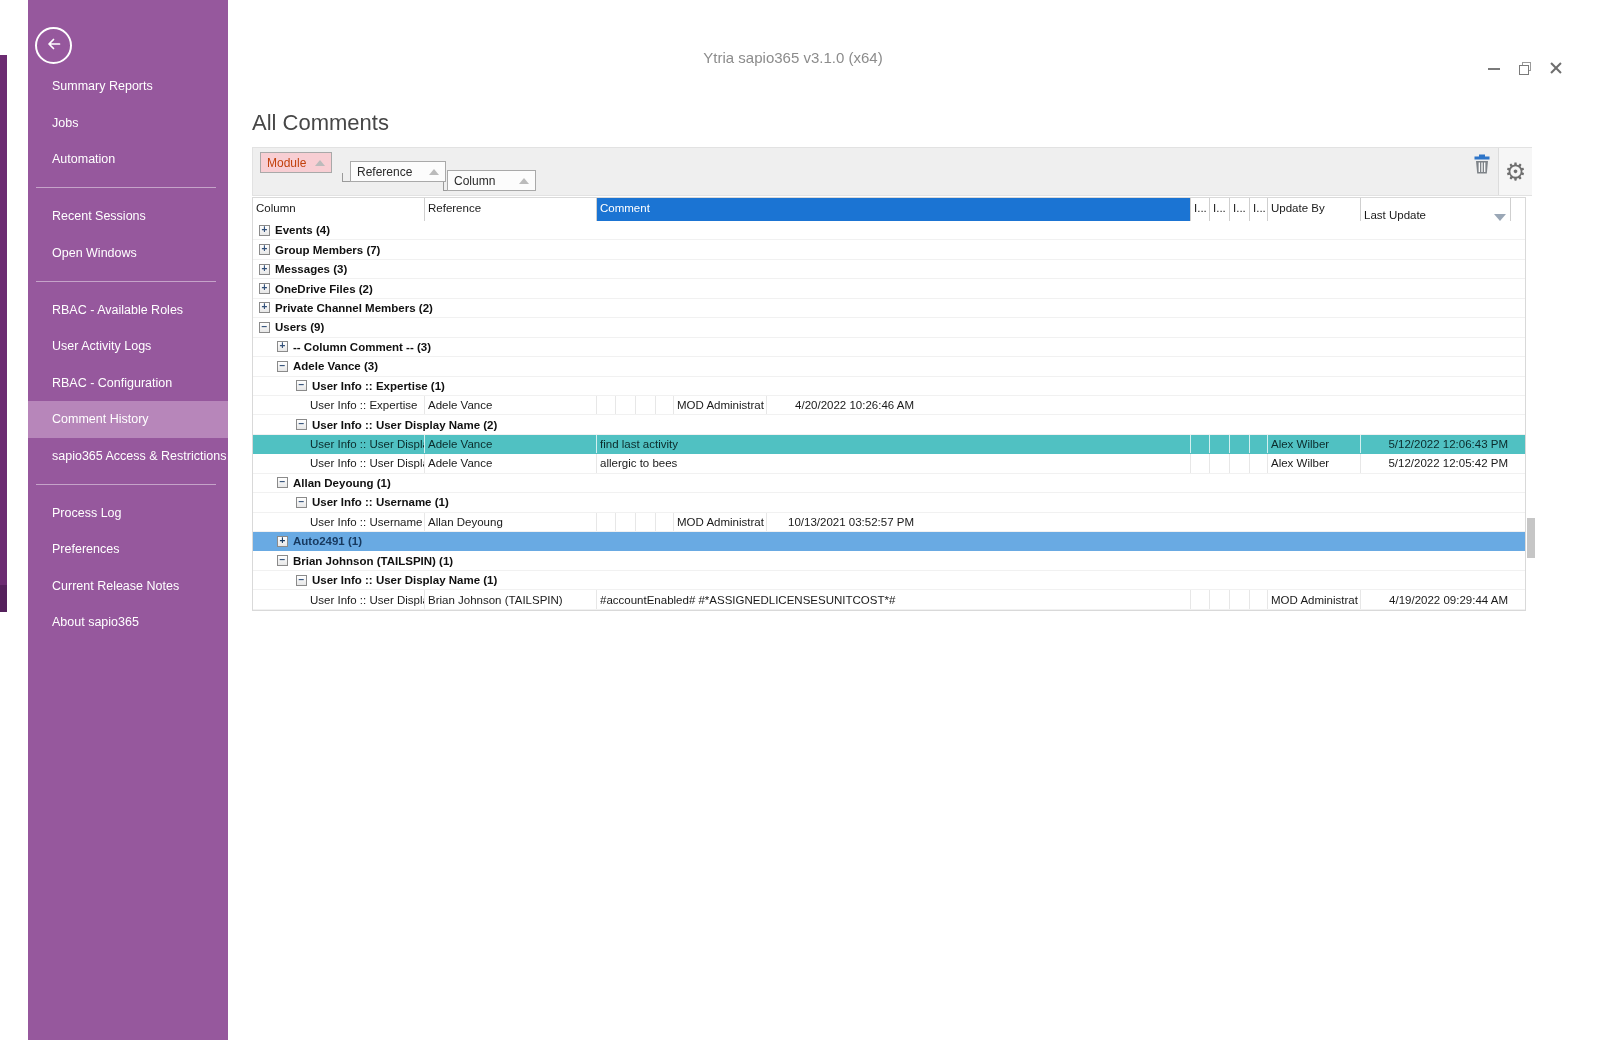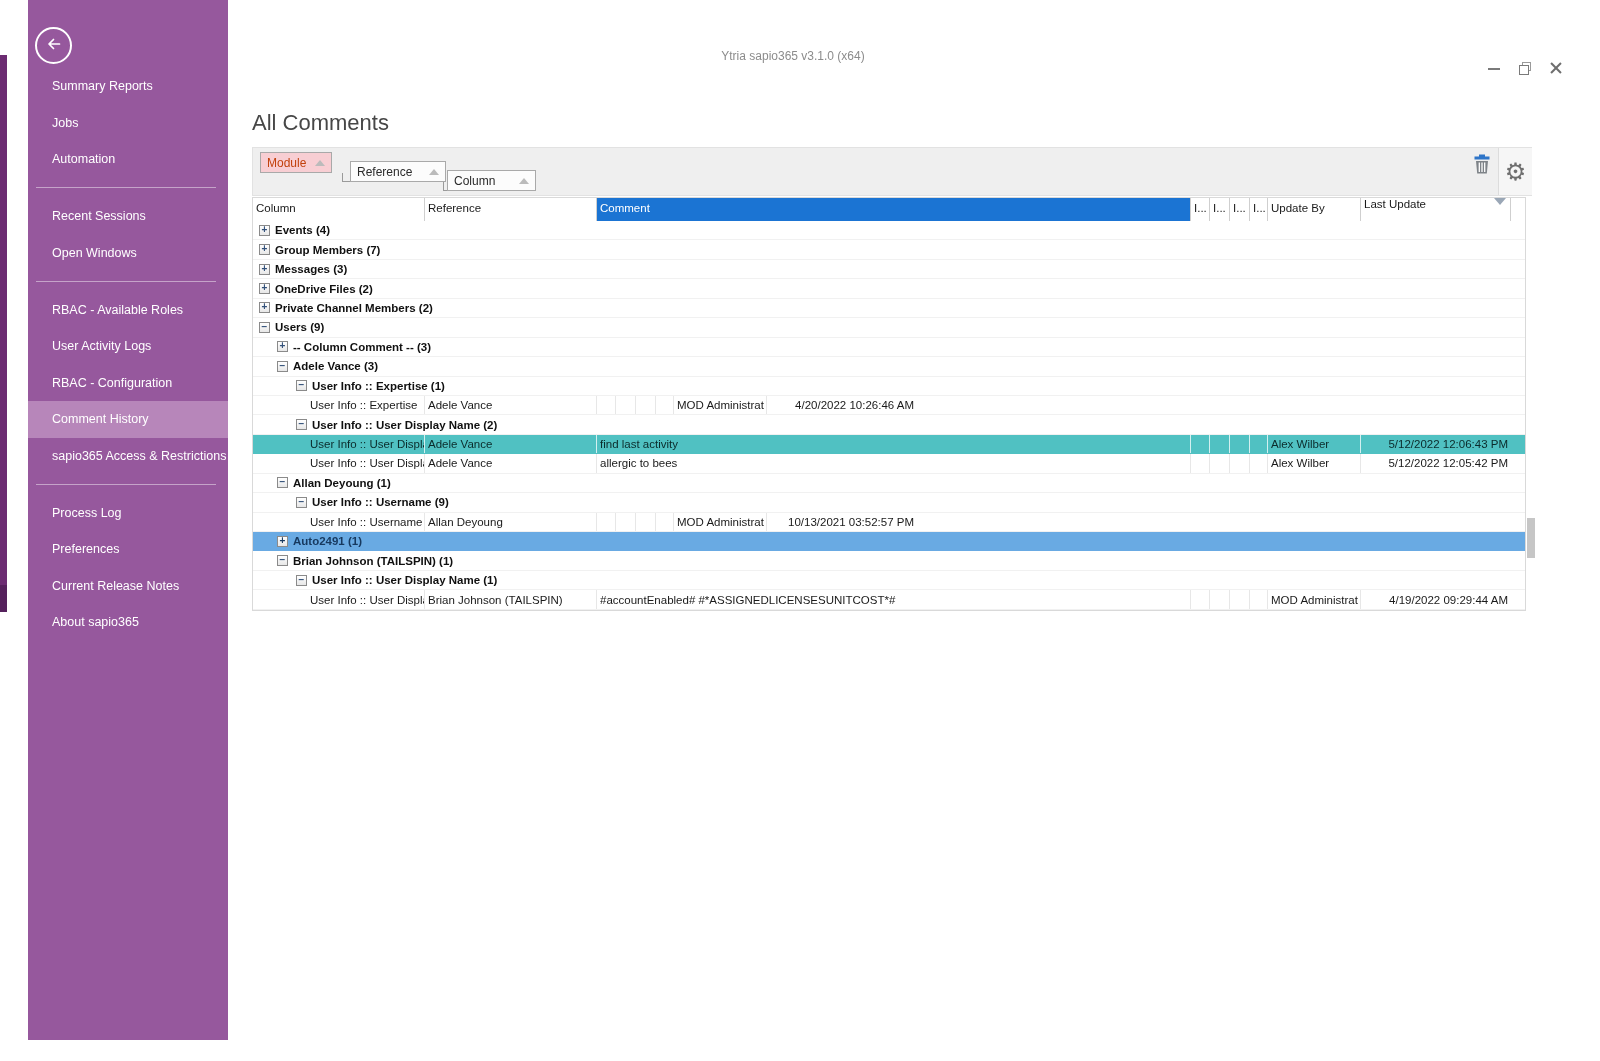--- a/index.html
+++ b/index.html
@@ -14,21 +14,21 @@
             border-radius:50%;display:flex;align-items:center;justify-content:center;cursor:pointer}
   .sb-list{position:absolute;left:28px;top:68px;width:200px}
   .sb-item{height:36.5px;display:flex;align-items:center;padding-left:24px;color:#fff;
            font-size:12.5px;cursor:pointer;box-sizing:border-box}
   .sb-item.active{background:#B786BA}
   .sb-div{height:20.5px;display:flex;align-items:center}
   .sb-div .line{flex:1;height:1px;background:rgba(255,255,255,.45);margin:0 12px 0 8px}
 
   
   .win-title{position:absolute;left:252px;top:49px;width:1082px;text-align:center;
-             font-size:12px;color:#8C8C8C}
+             font-size:15px;color:#8C8C8C}
   .win-controls{position:absolute;left:1486px;top:60px;display:flex;gap:15px;align-items:center}
   .ctrl{width:16px;height:16px;position:relative;cursor:pointer}
   .ic-min{position:absolute;left:2px;top:8px;width:12px;height:2px;background:#7a7a7a}
   .ic-rest{position:absolute;left:2px;top:5px;width:8px;height:8px;border:1.5px solid #7a7a7a;background:#fff}
   .ic-rest::before{content:"";position:absolute;left:2px;top:-4.5px;width:7px;height:7px;
                    border:1.5px solid #9a9a9a;z-index:-1}
   .xbar{position:absolute;left:7px;top:1px;width:2px;height:14px;background:#6e6e6e}
   .x1{transform:rotate(45deg)}.x2{transform:rotate(-45deg)}
 
   
@@ -52,21 +52,21 @@
             border-left:1px solid #DCDCDC;display:flex;align-items:center;justify-content:center}
   .gear{font-size:24px;color:#6F6F6F;line-height:1;cursor:pointer;font-family:"DejaVu Sans",sans-serif}
 
   
   .grid{position:absolute;left:252px;top:197px;width:1272px;border:1px solid #D9D9D9;border-top:none;
         box-sizing:content-box;background:#fff}
   .ghead{display:flex;height:23px;border-top:1px solid #D9D9D9;font-size:11.5px;background:#fff}
   .hcell{box-sizing:border-box;border-right:1px solid #CFCFCF;padding:4px 0 0 3px;
          white-space:nowrap;overflow:hidden;cursor:pointer}
   .hc-comment{background:#1B74D3;color:#fff}
-  .hc-last{display:flex;align-items:flex-start;justify-content:space-between;padding:0 4px 0 3px}
+  .hc-last{display:flex;align-items:flex-end;justify-content:space-between;padding:0 4px 0 3px}
   .tri-down{width:0;height:0;border-left:6px solid transparent;border-right:6px solid transparent;
             border-top:7px solid #9AA7B6}
   .w-col{width:172px}.w-ref{width:172px}.w-com{width:594px}
   .w-i1{width:19px}.w-i2{width:20px}.w-i3{width:20px}.w-i4{width:18px}
   .w-upd{width:93px}.w-last{width:150px}.w-fill{width:14px;border-right:none}
 
   .gbody{overflow:hidden}
   .trow{display:flex;height:19.45px;box-sizing:border-box;border-bottom:1px solid #F1F1F1;
         align-items:center;font-size:11.5px;cursor:pointer;background:#fff}
   .trow.group{font-weight:bold;color:#101010}
@@ -258,21 +258,21 @@
         <div class="lcell w-i4"></div>
         <div class="lcell w-upd">Alex Wilber</div>
         <div class="lcell c-last">5/12/2022 12:05:42 PM</div>
       </div>
       <div class="trow group lvl1">
         <div class="gbox">−</div>
         <div class="glabel">Allan Deyoung (1)</div>
       </div>
       <div class="trow group lvl2">
         <div class="gbox">−</div>
-        <div class="glabel">User Info :: Username (9)</div>
+        <div class="glabel">User Info :: Username (1)</div>
       </div>
       <div class="trow leaf">
         <div class="lcell w-col">User Info :: Username</div>
         <div class="lcell w-ref">Allan Deyoung</div>
         <div class="lcell w-i1"></div>
         <div class="lcell w-i2"></div>
         <div class="lcell w-i3"></div>
         <div class="lcell w-i4"></div>
         <div class="lcell w-upd">MOD Administrat</div>
         <div class="lcell c-last">10/13/2021 03:52:57 PM</div>

